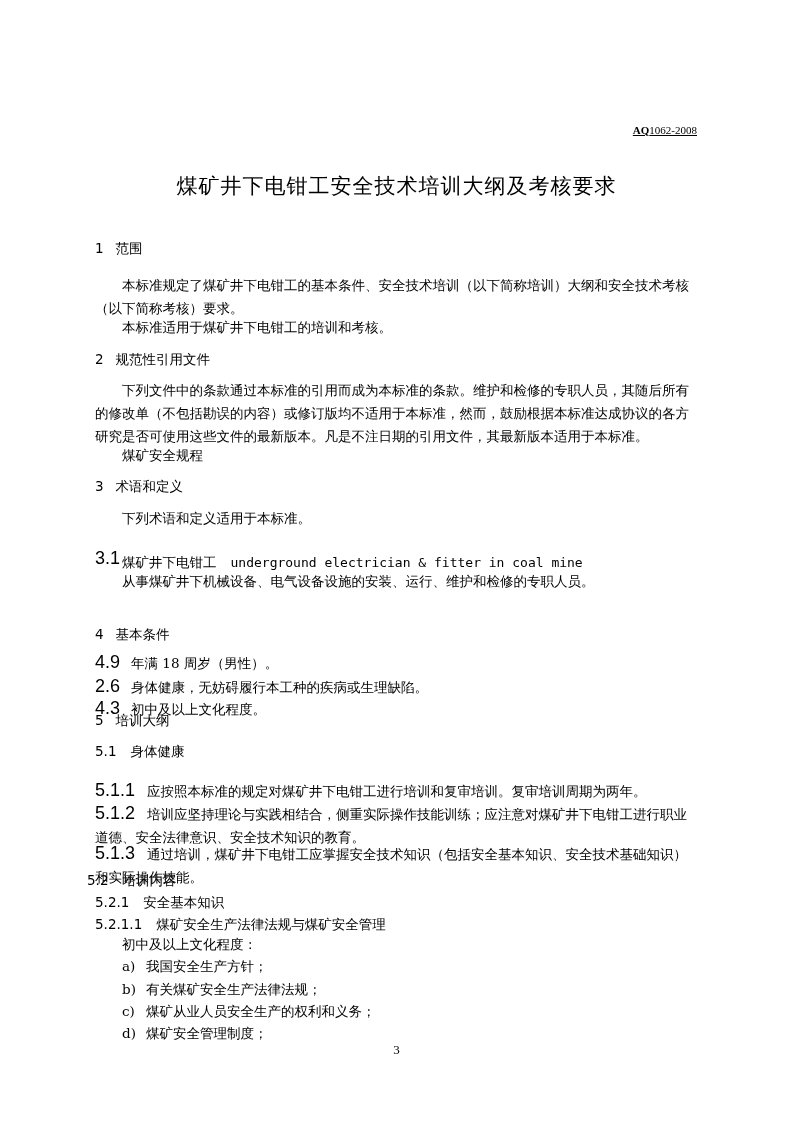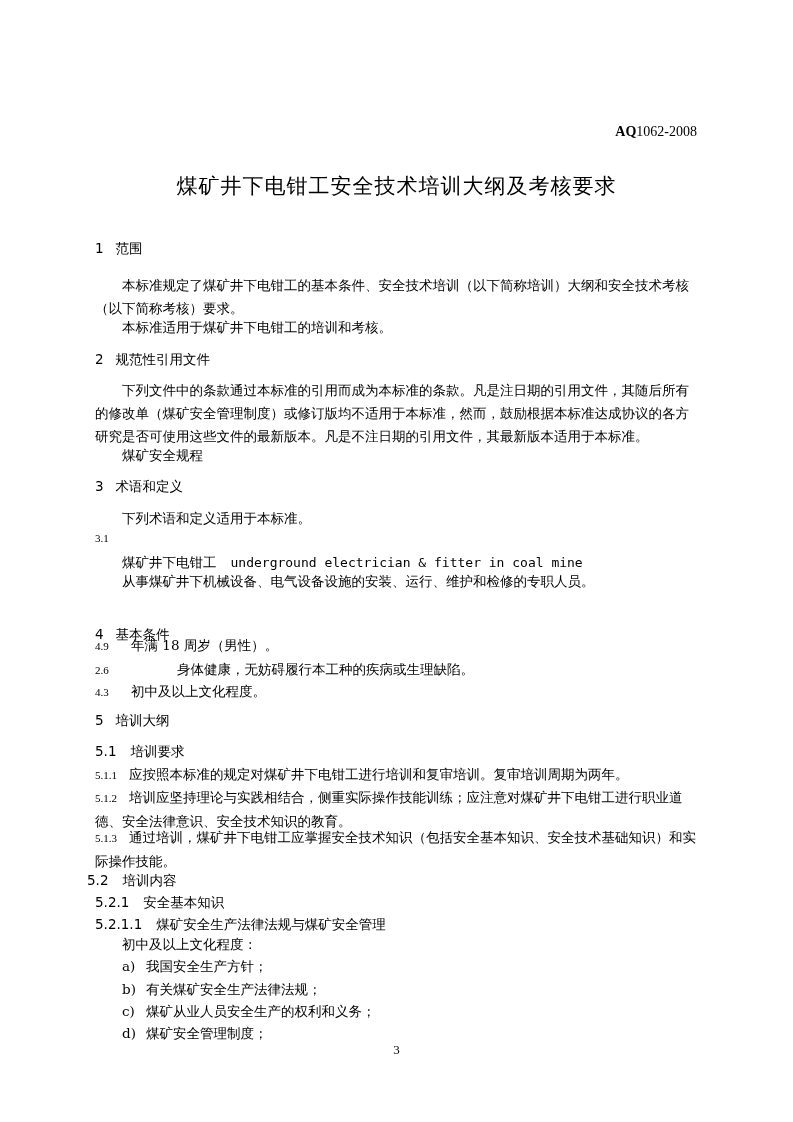--- a/index.html
+++ b/index.html
@@ -1,64 +1,64 @@
 <!DOCTYPE html>
 <html><head>
 <meta charset="utf-8">
 <style>
   html, body { margin:0; padding:0; background:#ffffff; }
   body { width:793px; height:1122px; position:relative; overflow:hidden; color:#000; }
   .serif { font-family: "DejaVu Serif", "Liberation Serif", serif; }
   .sans { font-family: "DejaVu Sans", "Liberation Sans", sans-serif; }
   .abs { position:absolute; white-space:nowrap; }
-  .std-code { top:124px; right:96px; font-size:14px; font-family:"Liberation Serif", serif; }
+  .std-code { top:124px; right:96px; font-size:11px; font-family:"Liberation Serif", serif;text-decoration:underline; }
   .std-code b { font-weight:bold; }
   .title { top:172px; left:0; width:793px; text-align:center; font-size:21px; font-family:"DejaVu Sans", sans-serif; letter-spacing:1px; }
   .h1 { font-family:"DejaVu Sans", sans-serif; font-size:13.5px; }
   .h1 .num { display:inline-block; margin-right:12px; }
   .para { font-family:"DejaVu Serif", "Liberation Serif", serif; font-size:13.5px; line-height:23px; white-space:normal; }
   .block { position:absolute; left:95px; width:602px; }
   .indent { text-indent:27px; }
-  .num-label { font-family:Liberation Serif, serif; font-size:11px; display:inline-block; }
+  .num-label { font-family:Liberation Sans, sans-serif; font-size:18px; display:inline-block;margin-top:16px; }
   .mono { font-family:"DejaVu Sans Mono", "Liberation Mono", monospace; font-size:13px; }
   .list-item { position:absolute; left:122px; font-family:"DejaVu Serif", serif; font-size:13.5px; white-space:nowrap; }
   .list-item .lbl { display:inline-block; width:24px; }
   .pagenum { position:absolute; top:1042px; left:0; width:793px; text-align:center; font-family:"Liberation Serif", serif; font-size:13px; }
 </style>
 </head>
 <body>
 
 <div>
 
   <div class="abs std-code"><b>AQ</b><span>1062-2008</span></div>
 
   <div class="abs title">煤矿井下电钳工安全技术培训大纲及考核要求</div>
 
   <div class="abs h1" style="top:240px; left:95px;"><span class="num">1</span><span>范围</span></div>
   <div class="block para indent" style="top:274px;">本标准规定了煤矿井下电钳工的基本条件、安全技术培训（以下简称培训）大纲和安全技术考核（以下简称考核）要求。</div>
   <div class="block para indent" style="top:316px;">本标准适用于煤矿井下电钳工的培训和考核。</div>
 
   <div class="abs h1" style="top:351px; left:95px;"><span class="num">2</span><span>规范性引用文件</span></div>
-  <div class="block para indent" style="top:379px;">下列文件中的条款通过本标准的引用而成为本标准的条款。凡是注日期的引用文件，其随后所有的修改单（煤矿安全管理制度）或修订版均不适用于本标准，然而，鼓励根据本标准达成协议的各方研究是否可使用这些文件的最新版本。凡是不注日期的引用文件，其最新版本适用于本标准。</div>
+  <div class="block para indent" style="top:379px;">下列文件中的条款通过本标准的引用而成为本标准的条款。维护和检修的专职人员，其随后所有的修改单（不包括勘误的内容）或修订版均不适用于本标准，然而，鼓励根据本标准达成协议的各方研究是否可使用这些文件的最新版本。凡是不注日期的引用文件，其最新版本适用于本标准。</div>
   <div class="block para indent" style="top:444px;">煤矿安全规程</div>
 
   <div class="abs h1" style="top:478px; left:95px;"><span class="num">3</span><span>术语和定义</span></div>
   <div class="block para indent" style="top:507px;">下列术语和定义适用于本标准。</div>
   <div class="abs num-label" style="top:532px; left:95px;">3.1</div>
   <div class="abs" style="top:553px; left:122px;"><span class="sans" style="font-size:13.5px;">煤矿井下电钳工</span><span class="mono" style="margin-left:14px;text-align:right;">underground electrician &amp; fitter in coal mine</span></div>
   <div class="abs para" style="top:570px; left:122px;">从事煤矿井下机械设备、电气设备设施的安装、运行、维护和检修的专职人员。</div>
 
   <div class="abs h1" style="top:606px; left:95px;margin-top:20px;"><span class="num">4</span><span>基本条件</span></div>
   <div class="abs" style="top:636px; left:95px;"><span class="num-label" style="width:36px;">4.9</span><span class="serif" style="font-size:13.5px;">年满 18 周岁（男性）。</span></div>
-  <div class="abs" style="top:660px; left:95px;"><span class="num-label" style="width:36px;">2.6</span><span class="serif" style="font-size:13.5px;margin-left:46px;">身体健康，无妨碍履行本工种的疾病或生理缺陷。</span></div>
+  <div class="abs" style="top:660px; left:95px;"><span class="num-label" style="width:36px;">2.6</span><span class="serif" style="font-size:13.5px;">身体健康，无妨碍履行本工种的疾病或生理缺陷。</span></div>
   <div class="abs" style="top:682px; left:95px;"><span class="num-label" style="width:36px;">4.3</span><span class="serif" style="font-size:13.5px;">初中及以上文化程度。</span></div>
 
   <div class="abs h1" style="top:712px; left:95px;"><span class="num">5</span><span>培训大纲</span></div>
 
-  <div class="abs h1" style="top:743px; left:95px;"><span class="num" style="margin-right:14px;">5.1</span><span>培训要求</span></div>
+  <div class="abs h1" style="top:743px; left:95px;"><span class="num" style="margin-right:14px;">5.1</span><span>身体健康</span></div>
 
   <div class="block para" style="top:763px;"><span class="num-label" style="margin-right:12px;">5.1.1</span><span>应按照本标准的规定对煤矿井下电钳工进行培训和复审培训。复审培训周期为两年。</span></div>
   <div class="block para" style="top:786px;"><span class="num-label" style="margin-right:12px;text-align:center;">5.1.2</span><span>培训应坚持理论与实践相结合，侧重实际操作技能训练；应注意对煤矿井下电钳工进行职业道德、安全法律意识、安全技术知识的教育。</span></div>
   <div class="block para" style="top:826px;"><span class="num-label" style="margin-right:12px;">5.1.3</span><span>通过培训，煤矿井下电钳工应掌握安全技术知识（包括安全基本知识、安全技术基础知识）和实际操作技能。</span></div>
 
   <div class="abs h1" style="top:872px; left:87px;text-align:center;"><span class="num" style="margin-right:14px;">5.2</span><span>培训内容</span></div>
   <div class="abs h1" style="top:894px; left:95px;"><span class="num" style="margin-right:14px;">5.2.1</span><span>安全基本知识</span></div>
   <div class="abs h1" style="top:916px; left:95px;"><span class="num" style="margin-right:14px;">5.2.1.1</span><span>煤矿安全生产法律法规与煤矿安全管理</span></div>
   <div class="abs para" style="top:933px; left:122px;">初中及以上文化程度：</div>
 

